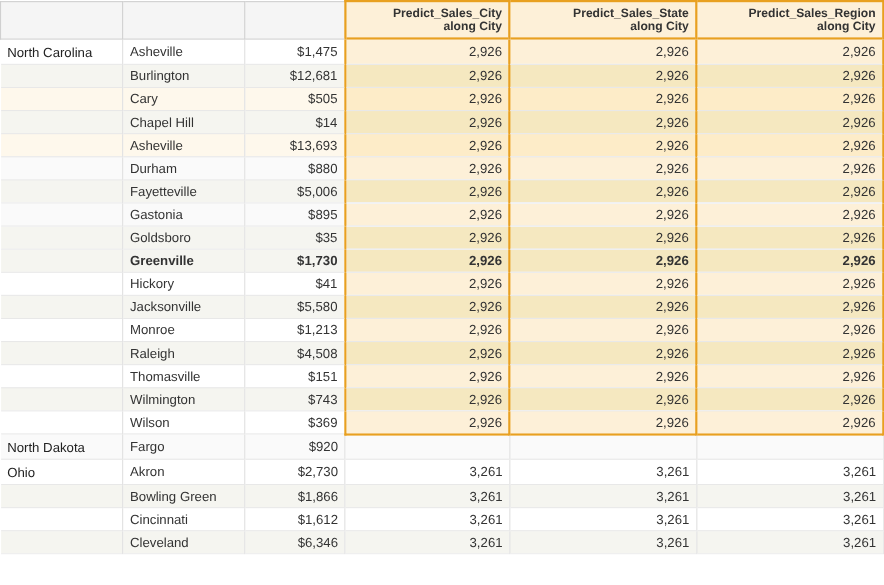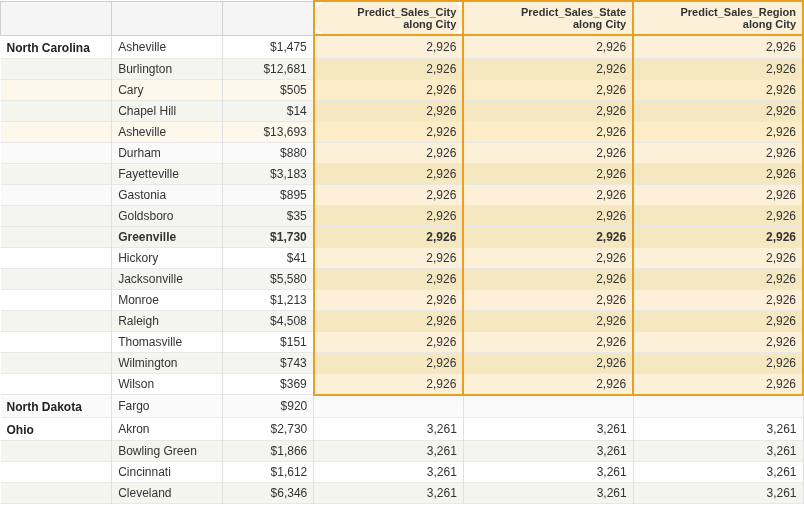--- a/index.html
+++ b/index.html
@@ -47,21 +47,21 @@
     td {
       padding: 3px 6px;
       color: #333;
       vertical-align: middle;
       border-right: 1px solid #e0e0e0;
       white-space: nowrap;
       overflow: hidden;
       text-overflow: ellipsis;
     }
     td.state-cell {
-      font-weight: bold;
+      font-weight: normal;
       color: #222;
       vertical-align: top;
       padding-top: 5px;
     }
     td.sales-cell { text-align: right; }
     td.num-cell { text-align: right; }
     th.highlight-header {
       background: #fdf0d8 !important;
       border-left: 2px solid #e8a020 !important;
       border-right: 2px solid #e8a020 !important;
@@ -78,21 +78,21 @@
       <col class="sales">
       <col class="pred1">
       <col class="pred2">
       <col class="pred3">
     </colgroup>
     <thead>
       <tr>
         <th></th>
         <th></th>
         <th class="sales-col"></th>
-        <th class="num-col highlight-header" style="background: rgb(253, 240, 216); border-left: 2px solid rgb(232, 160, 32); border-right: 2px solid rgb(232, 160, 32); border-top: 2px solid rgb(232, 160, 32); border-radius: 15px;">Predict_Sales_City<br>along City</th>
+        <th class="num-col highlight-header" style="background: rgb(253, 240, 216); border-left: 2px solid rgb(232, 160, 32); border-right: 2px solid rgb(232, 160, 32); border-top: 2px solid rgb(232, 160, 32);">Predict_Sales_City<br>along City</th>
         <th class="num-col highlight-header" style="background: rgb(253, 240, 216); border-left: 2px solid rgb(232, 160, 32); border-right: 2px solid rgb(232, 160, 32); border-top: 2px solid rgb(232, 160, 32);">Predict_Sales_State<br>along City</th>
         <th class="num-col highlight-header" style="background: rgb(253, 240, 216); border-left: 2px solid rgb(232, 160, 32); border-right: 2px solid rgb(232, 160, 32); border-top: 2px solid rgb(232, 160, 32);">Predict_Sales_Region<br>along City</th>
       </tr>
     </thead>
     <tbody id="table-body">
     <tr>
           <td class="state-cell">North Carolina</td>
           <td>Asheville</td>
           <td class="sales-cell">$1,475</td>
           <td class="num-cell" style="background: rgb(253, 240, 216); border-left: 2px solid rgb(232, 160, 32); border-right: 2px solid rgb(232, 160, 32); border-top: 2px solid rgb(232, 160, 32);">2,926</td>
@@ -135,21 +135,21 @@
           <td></td>
           <td>Durham</td>
           <td class="sales-cell">$880</td>
           <td class="num-cell" style="background: rgb(253, 240, 216); border-left: 2px solid rgb(232, 160, 32); border-right: 2px solid rgb(232, 160, 32);">2,926</td>
           <td class="num-cell" style="background: rgb(253, 240, 216); border-left: 2px solid rgb(232, 160, 32); border-right: 2px solid rgb(232, 160, 32);">2,926</td>
           <td class="num-cell" style="background: rgb(253, 240, 216); border-left: 2px solid rgb(232, 160, 32); border-right: 2px solid rgb(232, 160, 32);">2,926</td>
         </tr>
         <tr style="background: rgb(245, 245, 240);">
           <td></td>
           <td>Fayetteville</td>
-          <td class="sales-cell">$3,183</td>
+          <td class="sales-cell">$5,006</td>
           <td class="num-cell" style="background: rgb(245, 232, 192); border-left: 2px solid rgb(232, 160, 32); border-right: 2px solid rgb(232, 160, 32);">2,926</td>
           <td class="num-cell" style="background: rgb(245, 232, 192); border-left: 2px solid rgb(232, 160, 32); border-right: 2px solid rgb(232, 160, 32);">2,926</td>
           <td class="num-cell" style="background: rgb(245, 232, 192); border-left: 2px solid rgb(232, 160, 32); border-right: 2px solid rgb(232, 160, 32);">2,926</td>
         </tr>
         <tr>
           <td></td>
           <td>Gastonia</td>
           <td class="sales-cell">$895</td>
           <td class="num-cell" style="background: rgb(253, 240, 216); border-left: 2px solid rgb(232, 160, 32); border-right: 2px solid rgb(232, 160, 32);">2,926</td>
           <td class="num-cell" style="background: rgb(253, 240, 216); border-left: 2px solid rgb(232, 160, 32); border-right: 2px solid rgb(232, 160, 32);">2,926</td>

